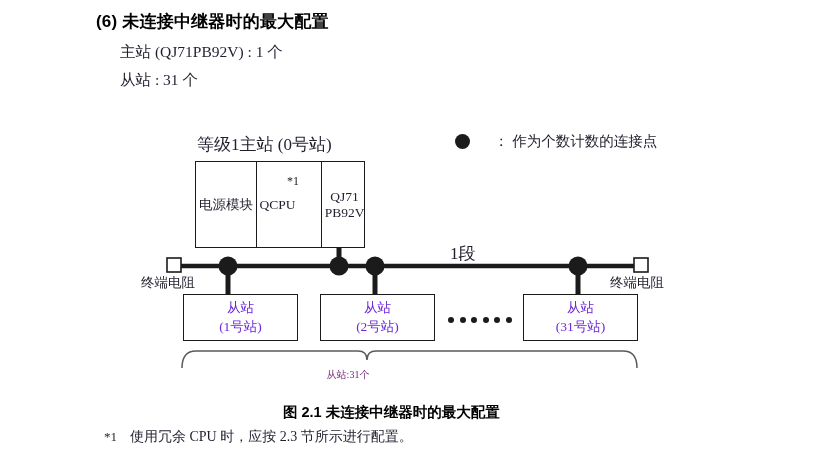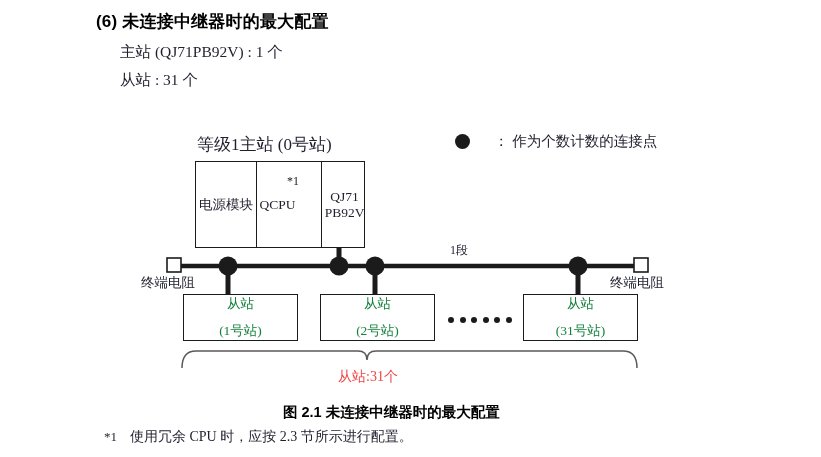--- a/index.html
+++ b/index.html
@@ -123,21 +123,21 @@
     right: -1px;
     top: 13px;
     font-size: 12px;
     color: #1b1b1b;
   }
 
   
   #seg-label {
     left: 450px;
     top: 242px;
-    font-size: 12px;
+    font-size: 17px;
     color: #1f1f2e;
     white-space: nowrap;
   }
   #term-left-label {
     left: 141px;
     top: 274px;
     font-size: 13.5px;
     color: #1f1f2e;
     white-space: nowrap;
   }
@@ -149,23 +149,23 @@
     white-space: nowrap;
   }
 
   
   .slave-box {
     box-sizing: border-box;
     border: 1.5px solid #1b1b1b;
     display: flex;
     flex-direction: column;
     align-items: center;
-    justify-content: space-between;
+    justify-content: center;
     font-size: 13.5px;
-    color: #15803d;
+    color: #6d28d9;
     line-height: 1.35;
     background: #ffffff;
   }
   #slave-1 { left: 183px; top: 294px; width: 115px; height: 47px; }
   #slave-2 { left: 320px; top: 294px; width: 115px; height: 47px; }
   #slave-31 { left: 523px; top: 294px; width: 115px; height: 47px; }
 
   
   #ellipsis {
     left: 448px;
@@ -178,24 +178,24 @@
   }
   #ellipsis .edot {
     width: 6px;
     height: 6px;
     border-radius: 50%;
     background: #1b1b1b;
   }
 
   
   #brace-label {
-    left: 368px;
+    left: 348px;
     top: 368px;
-    font-size: 14px;
-    color: #ef4444;
+    font-size: 10px;
+    color: #701a75;
     white-space: nowrap;
     transform: translateX(-50%);
   }
 
   
   #fig-caption {
     left: 283px;
     top: 403px;
     font-family: "Liberation Sans", "DejaVu Sans", sans-serif;
     font-weight: bold;

